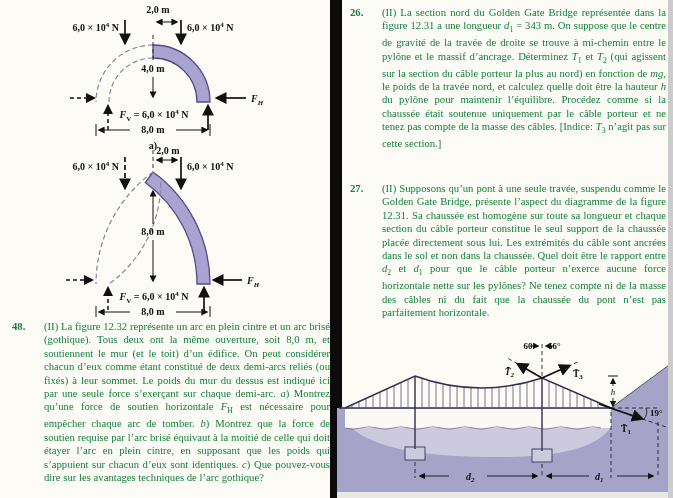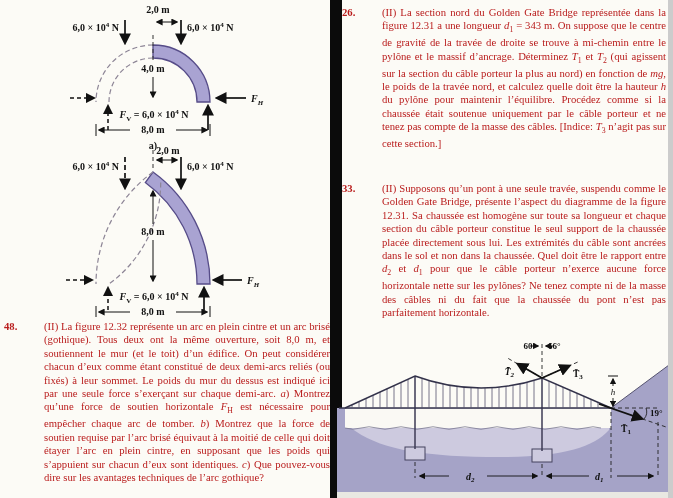--- a/index.html
+++ b/index.html
@@ -1,21 +1,21 @@
 <!DOCTYPE html>
 <html lang="fr"><head>
 <meta charset="utf-8">
 <style>
   html,body{margin:0;padding:0;}
   #page{position:relative;width:673px;height:498px;background:#fcfbf6;overflow:hidden;
-        font-family:"Liberation Serif",serif;color:#b91c1c;}
+        font-family:"Liberation Serif",serif;color:#15803d;}
   .divider{position:absolute;left:330px;top:0;width:12px;height:498px;background:#0b0b0b;}
   .edge-strip{position:absolute;right:0;top:0;width:5px;height:498px;background:#cccccc;}
   .problem{position:absolute;font-size:10.7px;line-height:13.4px;}
-  .pnum{position:absolute;left:0;top:0;font-weight:bold;}
+  .pnum{position:absolute;left:8px;top:0;font-weight:bold;}
   .ptext{margin-left:40px;text-align:justify;}
   #p28 .ptext{}
   .r-p{font-style:normal;}
   .r-i{font-style:italic;}
   .r-s{font-size:7.8px;vertical-align:-2.5px;}
   svg{position:absolute;}
   svg text{font-family:"Liberation Serif",serif;fill:#111;}
   .dimtxt{font-size:10px;font-weight:bold;}
   .smalltxt{font-size:9px;font-weight:bold;}
   .vartxt{font-style:italic;font-weight:bold;}
@@ -114,21 +114,21 @@
   </div>
 
   <div class="divider"></div>
 
   <div class="problem" style="left:342px;top:6px;width:324px;">
     <span class="pnum">26.</span>
     <div class="ptext"><span class="r-p">(II) La section nord du Golden Gate Bridge représentée dans la figure 12.31 a une longueur </span><span class="r-i">d</span><span class="r-s">1</span><span class="r-p"> = 343 m. On suppose que le centre de gravité de la travée de droite se trouve à mi-chemin entre le pylône et le massif d’ancrage. Déterminez </span><span class="r-i">T</span><span class="r-s">1</span><span class="r-p"> et </span><span class="r-i">T</span><span class="r-s">2</span><span class="r-p"> (qui agissent sur la section du câble porteur la plus au nord) en fonction de </span><span class="r-i">mg</span><span class="r-p">, le poids de la travée nord, et calculez quelle doit être la hauteur </span><span class="r-i">h</span><span class="r-p"> du pylône pour maintenir l’équilibre. Procédez comme si la chaussée était soutenue uniquement par le câble porteur et ne tenez pas compte de la masse des câbles. [Indice: </span><span class="r-i">T</span><span class="r-s">3</span><span class="r-p"> n’agit pas sur cette section.]</span></div>
   </div>
 
   <div class="problem" style="left:342px;top:182px;width:324px;">
-    <span class="pnum">33.</span>
+    <span class="pnum">27.</span>
     <div class="ptext"><span class="r-p">(II) Supposons qu’un pont à une seule travée, suspendu comme le Golden Gate Bridge, présente l’aspect du diagramme de la figure 12.31. Sa chaussée est homogène sur toute sa longueur et chaque section du câble porteur constitue le seul support de la chaussée placée directement sous lui. Les extrémités du câble sont ancrées dans le sol et non dans la chaussée. Quel doit être le rapport entre </span><span class="r-i">d</span><span class="r-s">2</span><span class="r-p"> et </span><span class="r-i">d</span><span class="r-s">1</span><span class="r-p"> pour que le câble porteur n’exerce aucune force horizontale nette sur les pylônes? Ne tenez compte ni de la masse des câbles ni du fait que la chaussée du pont n’est pas parfaitement horizontale.</span></div>
   </div>
 
   <svg style="left:337px;top:336px;" width="336" height="162" viewBox="0 0 336 162">
 
     <rect x="0" y="72" width="336" height="90" fill="#a5a3c7"></rect>
     <polygon points="274,72 336,26 336,72" fill="#a5a3c7"></polygon>
     <line x1="274" y1="72" x2="336" y2="26" stroke="#55536f" stroke-width="1"></line>
     <rect x="8" y="72.5" width="266" height="19.5" fill="#faf9f4"></rect>
     <path d="M14,92 C40,112 80,120 150,121 C220,122 255,113 272,94 L272,92 Z" fill="#cdcadf"></path>

